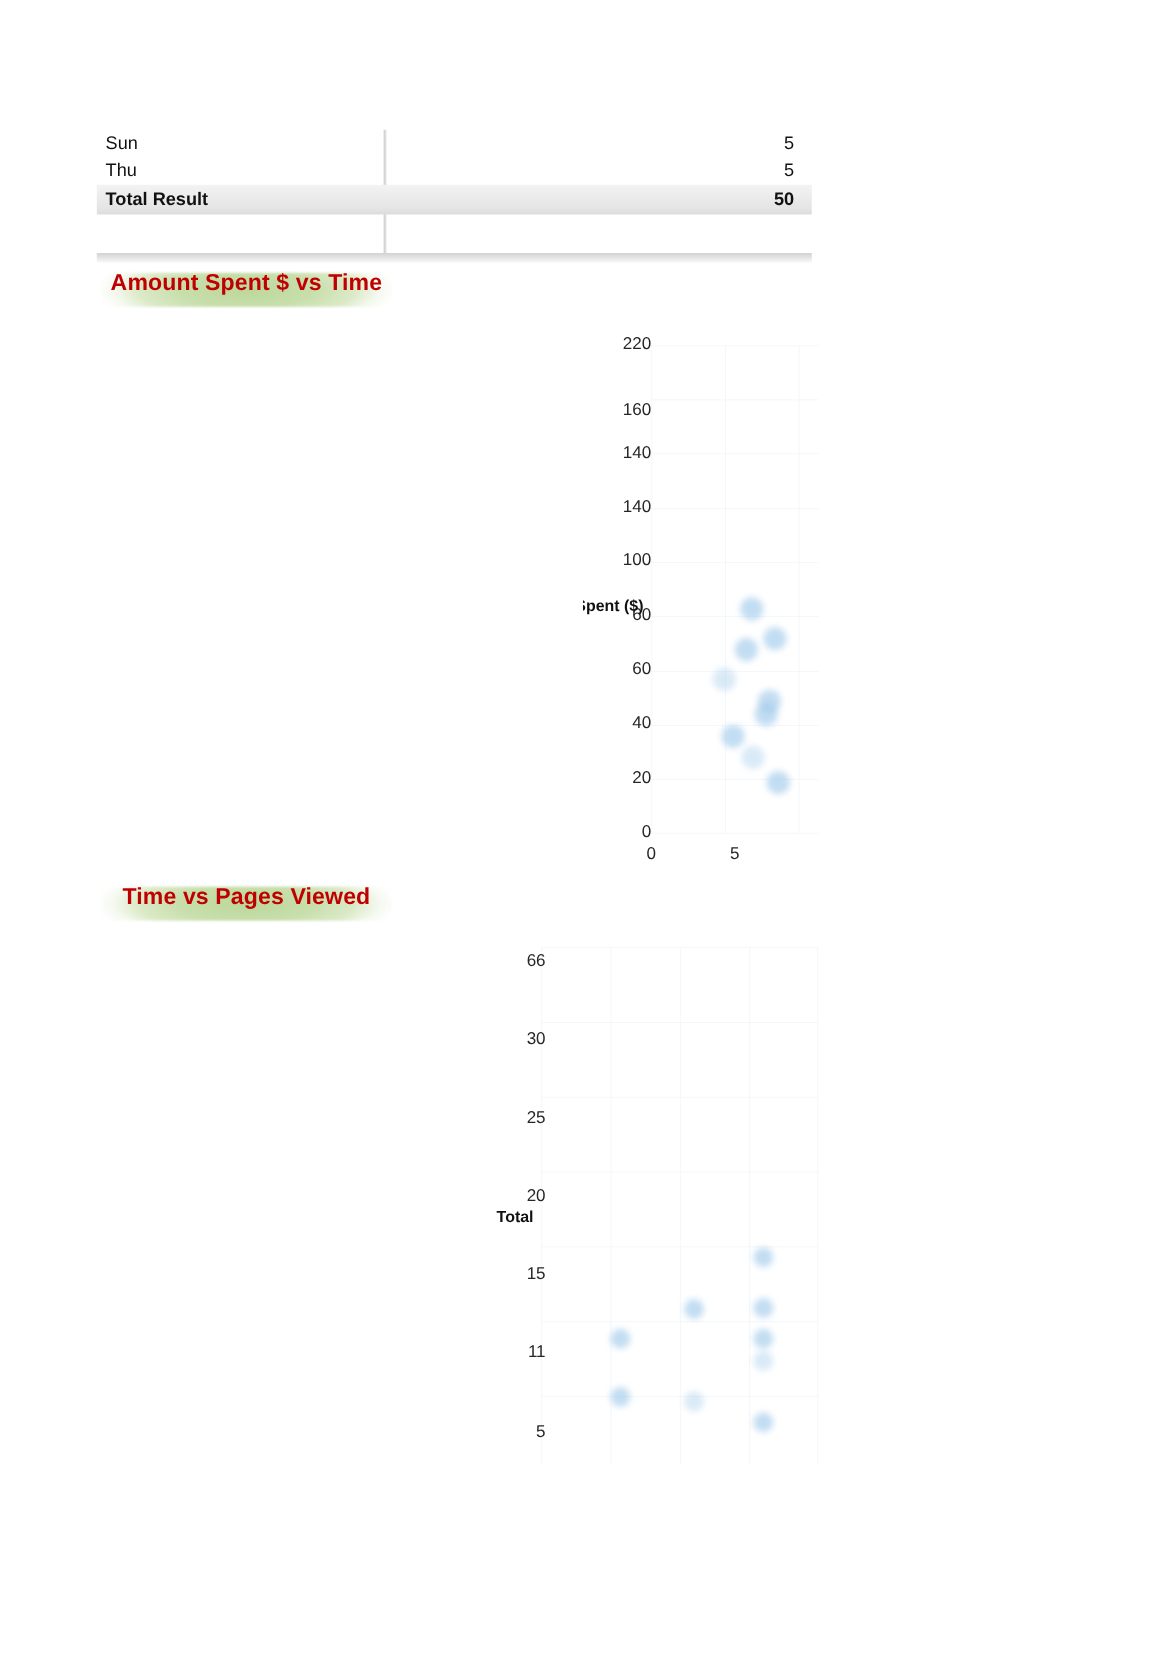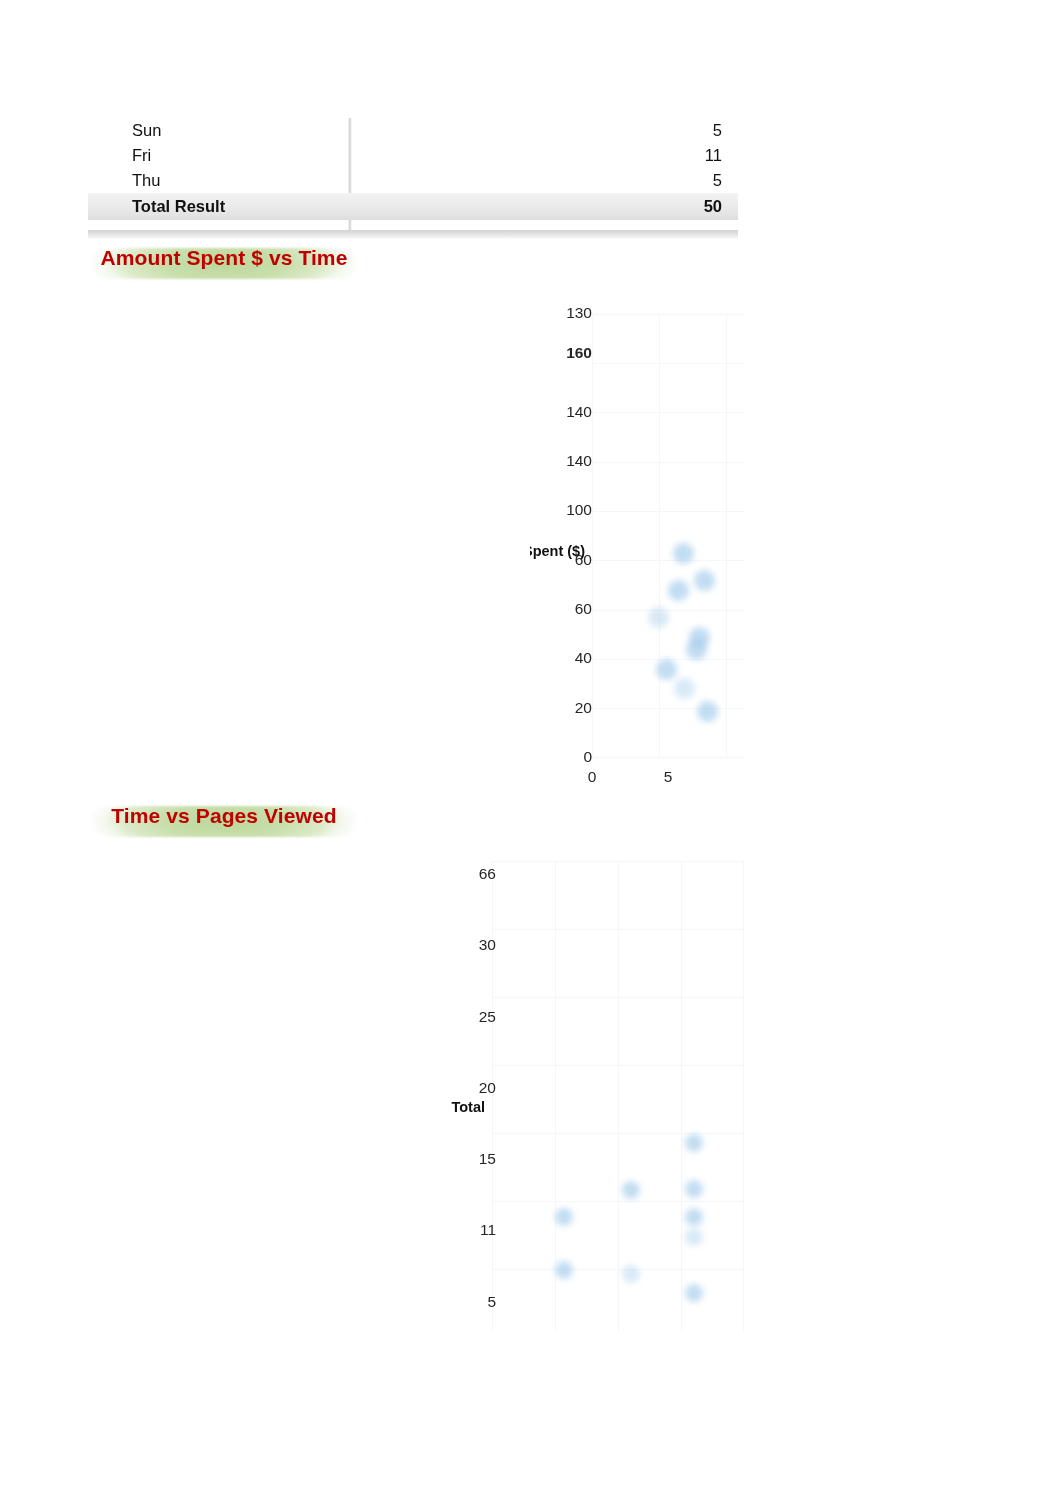--- a/index.html
+++ b/index.html
@@ -26,21 +26,20 @@
     position: relative;
     height: 25px;
     display: flex;
     align-items: center;
   }
   .pivot-row .lbl {
     font-size: 16.5px;
     color: #111111;
     padding-left: 8px;
     flex: 0 0 auto;
-    margin-left: 36px;
   }
   .pivot-row .val {
     margin-left: auto;
     font-size: 16.5px;
     color: #111111;
     padding-right: 16px;
     text-align: right;
   }
   .pivot-row.total {
     background: linear-gradient(to bottom,
@@ -165,24 +164,20 @@
 </style>
 </head>
 <body>
 
 <div class="pivot">
   <div class="pivot-divider"></div>
 
   <div class="pivot-row">
     <span class="lbl">Sun</span>
     <span class="val">5</span>
-  </div>
-  <div class="pivot-row">
-    <span class="lbl">Fri</span>
-    <span class="val">11</span>
   </div>
   <div class="pivot-row">
     <span class="lbl">Thu</span>
     <span class="val">5</span>
   </div>
   <div class="pivot-row total">
     <span class="lbl">Total Result</span>
     <span class="val">50</span>
   </div>
   <div class="pivot-bottom-band"></div>
@@ -222,22 +217,22 @@
   </div>
   <div class="ytick-layer">
       <div class="ytick" style="top: 448px;">0</div>
       <div class="ytick" style="top: 398.667px;">20</div>
       <div class="ytick" style="top: 349.333px;">40</div>
       <div class="ytick" style="top: 300px;">60</div>
       <div class="ytick" style="top: 250.667px;">60</div>
       <div class="ytick" style="top: 201.333px;">100</div>
       <div class="ytick" style="top: 152px;">140</div>
       <div class="ytick" style="top: 102.667px;">140</div>
-      <div class="ytick" style="top: 44px; font-weight: bold;">160</div>
-      <div class="ytick" style="top: 4px;">130</div>
+      <div class="ytick" style="top: 64px;">160</div>
+      <div class="ytick" style="top: 4px;">220</div>
     </div>
   <div class="xtick-layer">
       <div class="xtick" style="left: 42px;">0</div>
       <div class="xtick" style="left: 118px;">5</div>
     </div>
   <div class="axis-title">Amount Spent ($)</div>
 </div>
 
 <div class="hl-title" id="title-time-vs-pages">
   <span class="band"></span>

